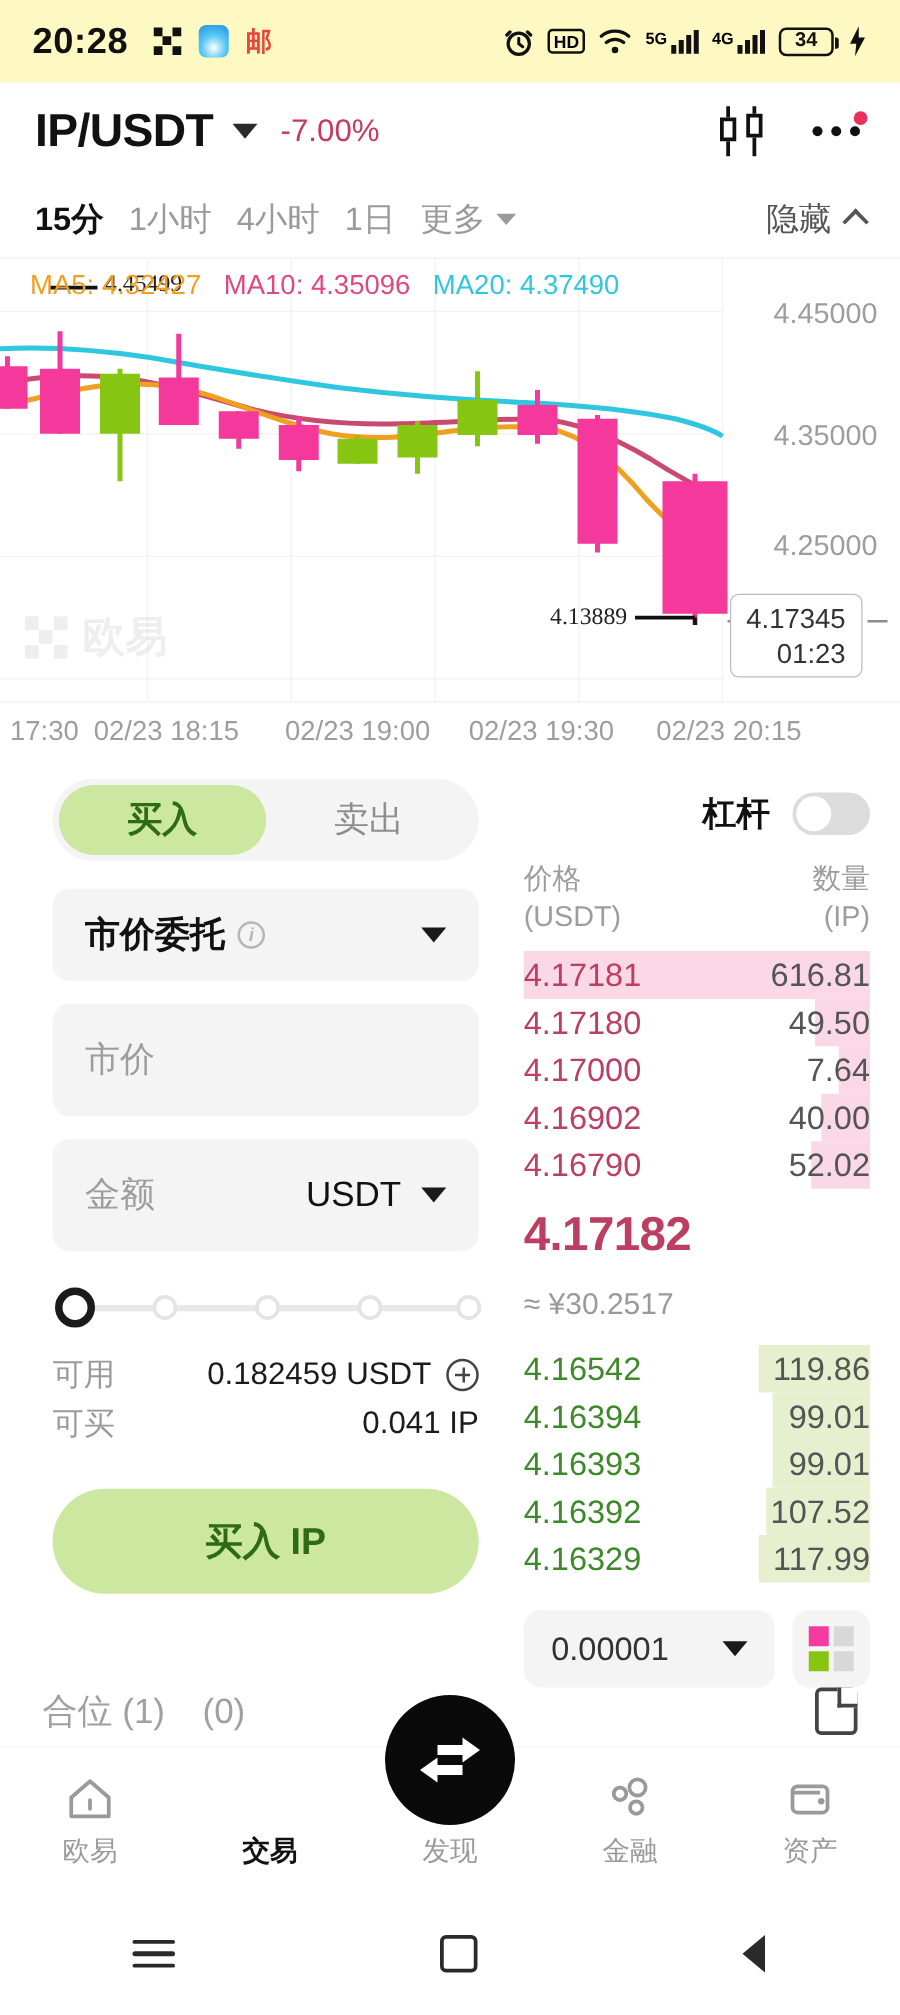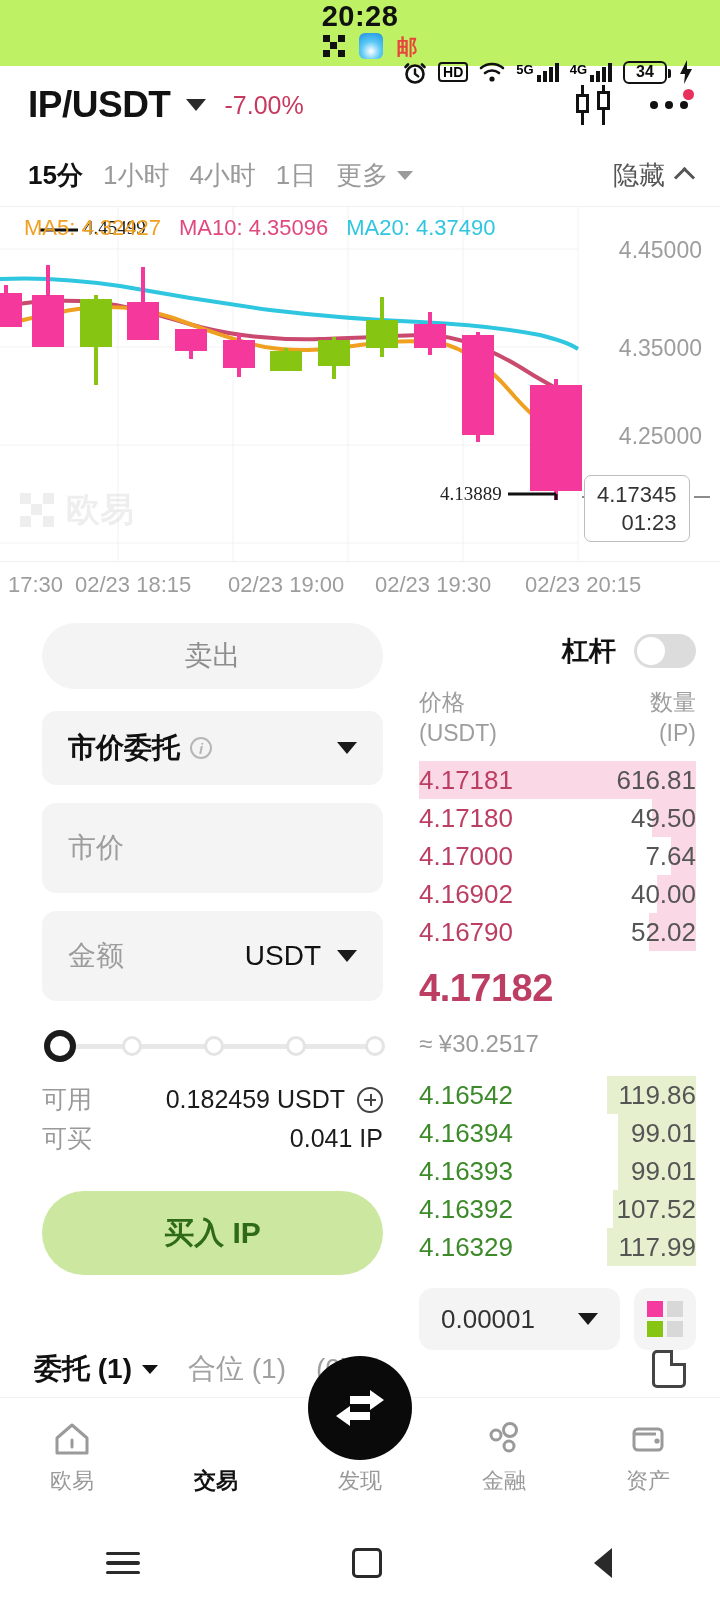--- a/index.html
+++ b/index.html
@@ -7,21 +7,21 @@
     width: 720px; height: 1612px;
     background: #ffffff;
     font-family: "Liberation Sans", "DejaVu Sans", sans-serif;
     overflow: hidden;
   }
   .screen { position: relative; width: 720px; height: 1612px; background: #fff; }
 
   
   .statusbar {
     height: 66px; display: flex; align-items: center;
-    padding: 0 26px; background: #bef264; flex-direction: column;
+    padding: 0 26px; background: #fef9c3;
   }
   .sb-time { font-size: 29px; font-weight: 600; color: #111; letter-spacing: .5px; }
   .sb-left-icons { display: flex; align-items: center; gap: 14px; margin-left: 20px; }
   .sb-right { margin-left: auto; display: flex; align-items: center; gap: 11px; }
   .icon-mosaic { width: 22px; height: 22px; position: relative; }
   .icon-mosaic i { position: absolute; width: 7px; height: 7px; background: #111; }
   .icon-mosaic i:nth-child(1){left:0;top:0}
   .icon-mosaic i:nth-child(2){left:15px;top:0}
   .icon-mosaic i:nth-child(3){left:7px;top:7px}
   .icon-mosaic i:nth-child(4){left:0;top:15px}
@@ -430,20 +430,21 @@
     <span style="left:75px">02/23 18:15</span>
     <span style="left:228px">02/23 19:00</span>
     <span style="left:375px">02/23 19:30</span>
     <span style="left:525px">02/23 20:15</span>
   </div>
 
   <div class="panel">
 
     <div class="form-col">
       <div class="bs-toggle">
+        <div class="active">买入</div>
         <div>卖出</div>
       </div>
 
       <div class="field">
         <span class="val">市价委托</span>
         <span class="info-i">i</span>
         <span class="caret-field push"></span>
       </div>
 
       <div class="field" style="height:90px">
@@ -569,24 +570,20 @@
               <i></i>
               <i></i>
               <i></i>
             </span>
         </div>
       </div>
     </div>
   </div>
 
   <div class="orders-strip">
-    <span class="ot active">
-      <span>委托 (1)</span>
-      <i class="tri-sm" style="border-top-color:#111"></i>
-    </span>
     <span class="ot">合位 (1)</span>
     <span class="ot">(0)</span>
     <span class="ot ot-icon">
       <span class="doc-icon"></span>
     </span>
   </div>
 
   <div class="fab">
     <svg width="56" height="48" viewBox="0 0 56 48">
       <path d="M38 6 L52 16 L38 26 L38 20 L18 20 L18 12 L38 12 Z" fill="#fff"></path>

